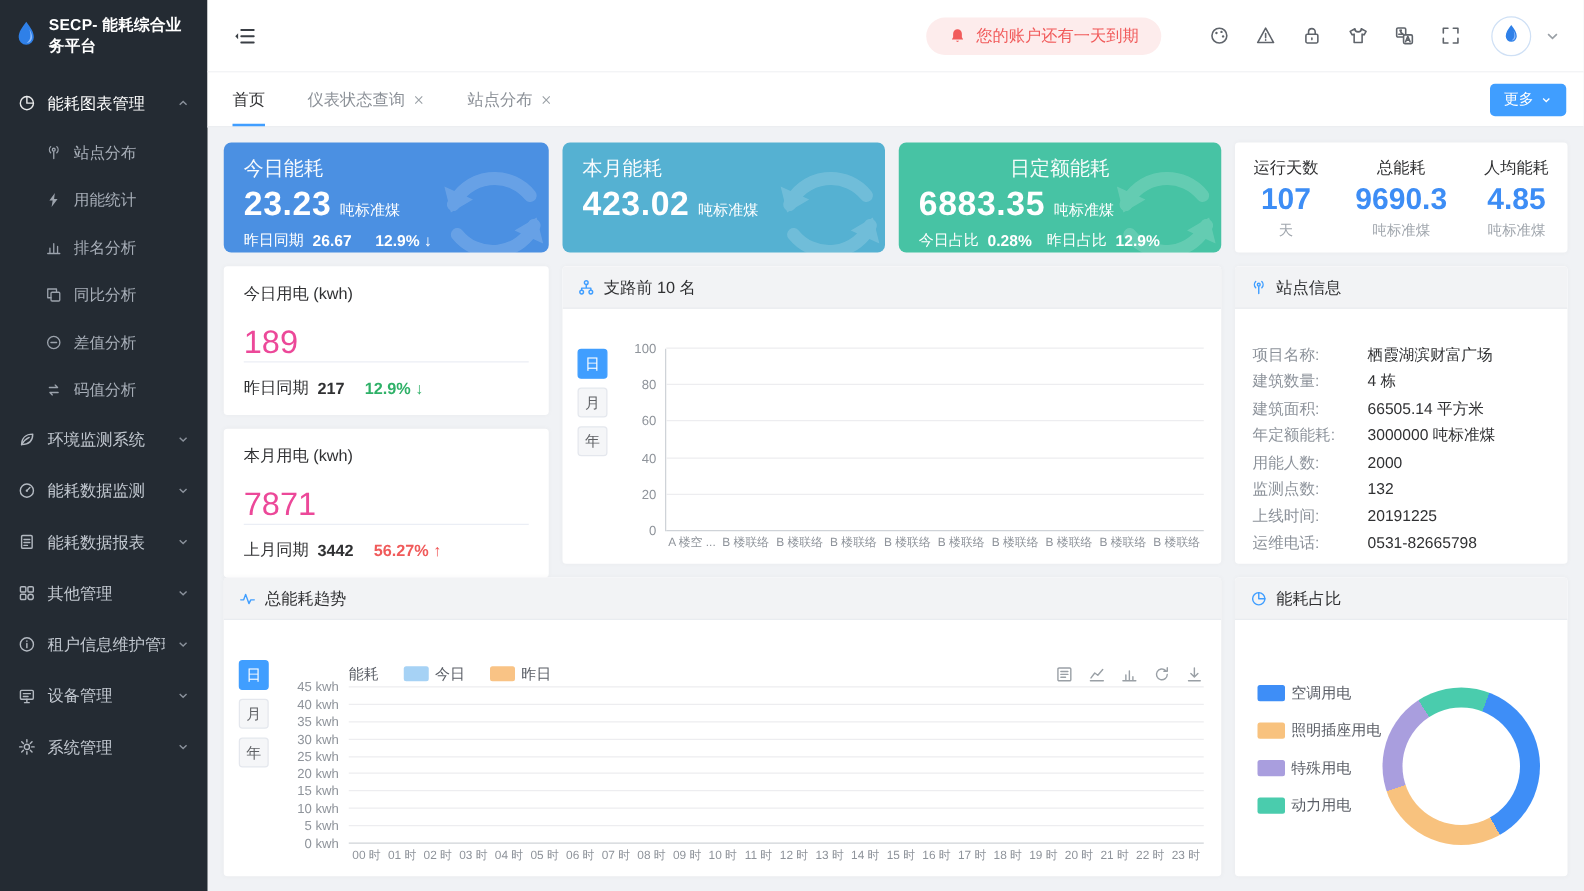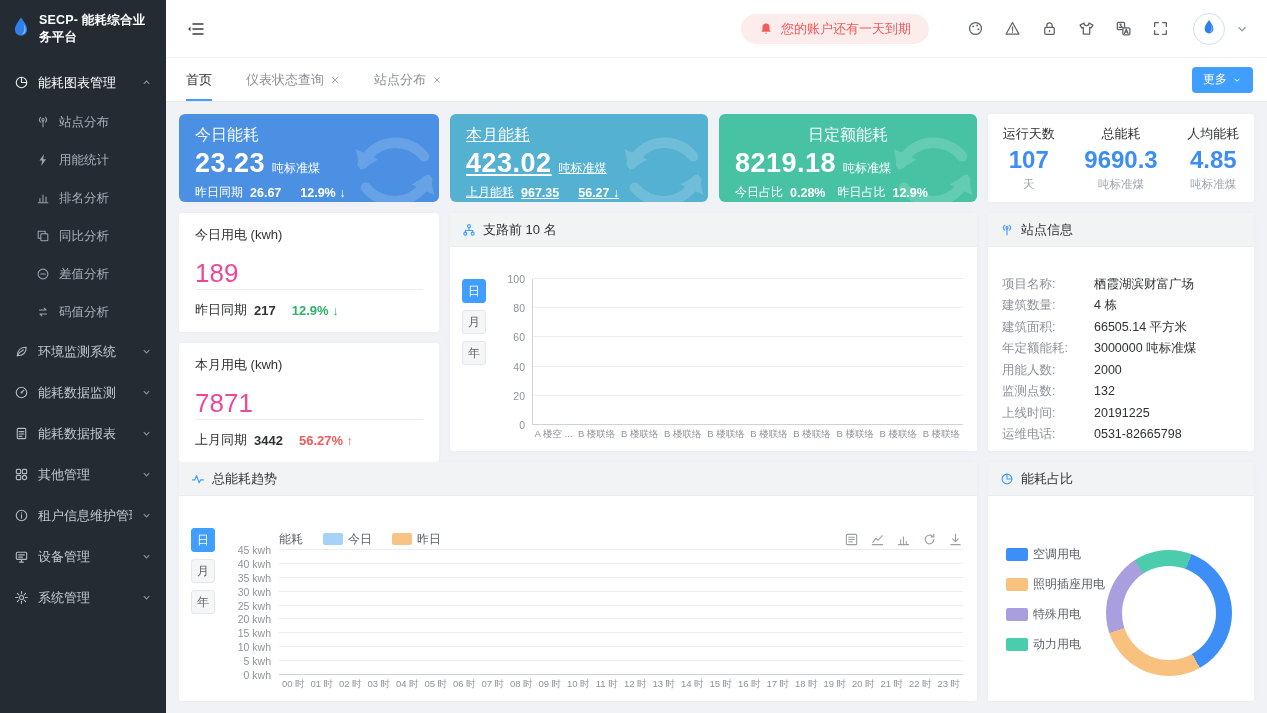--- a/index.html
+++ b/index.html
@@ -438,48 +438,42 @@
             <g fill="none" stroke="currentColor" stroke-width="10" stroke-linecap="round">
               <path d="M78 35a35 35 0 0 0-59 7"></path>
               <path d="M22 65a35 35 0 0 0 59-7"></path>
             </g>
             <path d="M12 28l5 20 17-10z" fill="currentColor"></path>
             <path d="M88 72l-5-20-17 10z" fill="currentColor"></path>
           </svg>
       </span>
     </div>
 
-    <div class="kpi-card k2" style="background: rgb(85, 177, 210); text-decoration: underline;">
+    <div class="kpi-card k2" style="background: rgb(85, 177, 210);">
       <div class="kpi-title">本月能耗</div>
       <div class="kpi-value-row">
         <span class="kpi-value">423.02</span>
         <span class="kpi-unit">吨标准煤</span>
-      </div>
-      <div class="kpi-footer">
-        <span>上月能耗</span>
-          <b>967.35</b>
-        <span></span>
-          <b>56.27 ↓</b>
       </div>
       <span class="watermark">
         <svg viewBox="0 0 100 100">
             <g fill="none" stroke="currentColor" stroke-width="10" stroke-linecap="round">
               <path d="M78 35a35 35 0 0 0-59 7"></path>
               <path d="M22 65a35 35 0 0 0 59-7"></path>
             </g>
             <path d="M12 28l5 20 17-10z" fill="currentColor"></path>
             <path d="M88 72l-5-20-17 10z" fill="currentColor"></path>
           </svg>
       </span>
     </div>
 
     <div class="kpi-card k3" style="background: rgb(71, 195, 164); text-align: center;">
       <div class="kpi-title">日定额能耗</div>
       <div class="kpi-value-row">
-        <span class="kpi-value">8219.18</span>
+        <span class="kpi-value">6883.35</span>
         <span class="kpi-unit">吨标准煤</span>
       </div>
       <div class="kpi-footer">
         <span>今日占比</span>
           <b>0.28%</b>
         <span>昨日占比</span>
           <b>12.9%</b>
       </div>
       <span class="watermark">
         <svg viewBox="0 0 100 100">

